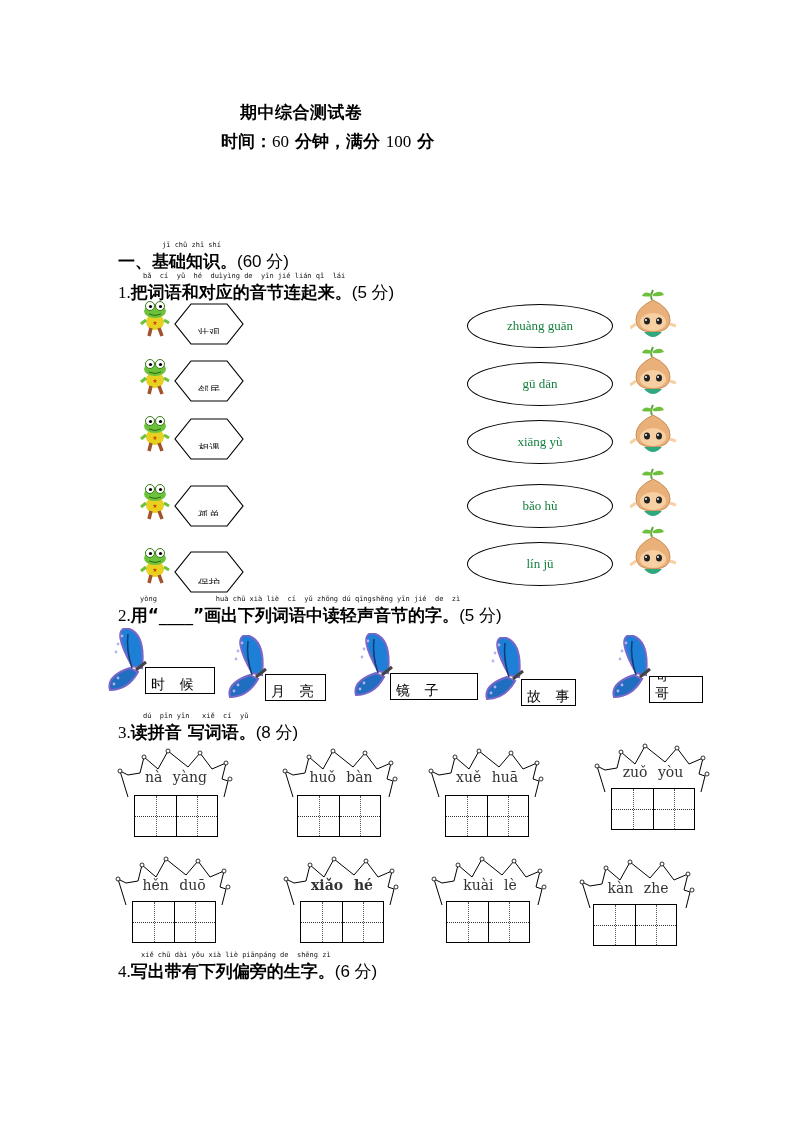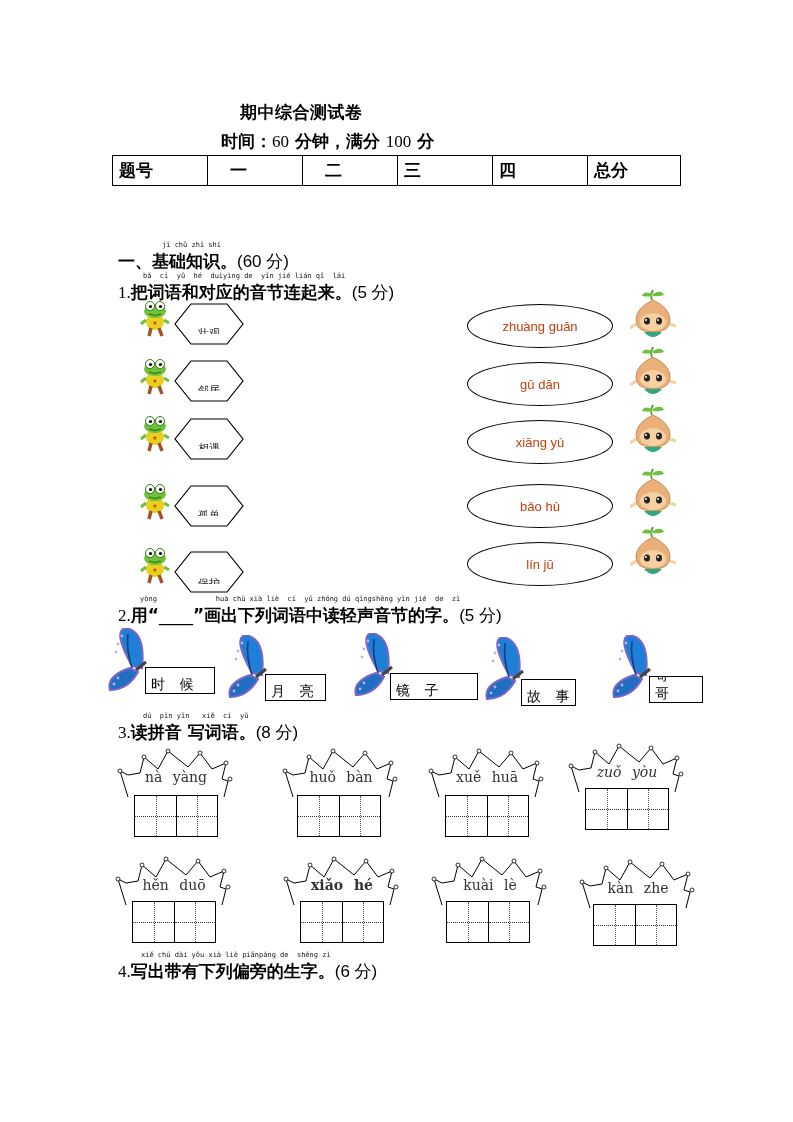--- a/index.html
+++ b/index.html
@@ -19,21 +19,21 @@
   table.score td.c5 { padding-left: 6px; }
 
   .heading { font-size: 17px; font-weight: bold; white-space: nowrap; }
   .heading .paren { font-weight: normal; font-family: "Liberation Sans", sans-serif; }
   .heading .num { font-family: "Liberation Serif", serif; font-weight: normal; }
   .ruby { font-family: "DejaVu Sans Mono", monospace; font-size: 7px; font-weight: normal; white-space: pre; color: #111; }
 
   .frog { width: 30px; height: 40px; }
   .hex { width: 70px; height: 42px; }
   .hex-text { font-size: 11px; height: 7px; overflow: hidden; line-height: 13px; color: #222; text-align: center; width: 70px; }
-  .oval { width: 146px; height: 44px; border: 1.4px solid #000; border-radius: 50%; font-family: Liberation Sans, sans-serif; font-size: 13px; display: flex; align-items: center; justify-content: center; color: #c2410c; }
+  .oval { width: 146px; height: 44px; border: 1.4px solid #000; border-radius: 50%; font-family: Liberation Serif, serif; font-size: 13px; display: flex; align-items: center; justify-content: center; color: #15803d; }
   .onion { width: 46px; height: 56px; }
 
   .bfly { width: 44px; height: 66px; }
   .wordbox { border: 1.4px solid #000; height: 27px; font-size: 14px; letter-spacing: 5px; padding-left: 5px; display: flex; align-items: flex-end; line-height: 18px; overflow: hidden; background: #fff; }
 
   .crown { width: 120px; height: 95px; }
   .crown-py { font-family: "DejaVu Serif", serif; font-size: 14px; color: #333; width: 100%; text-align: center; word-spacing: 6px; }
   .grid { width: 84px; height: 42px; border: 1.2px solid #000; display: flex; }
   .grid .cell { width: 50%; height: 100%; position: relative; }
   .grid .cell + .cell { border-left: 1.2px solid #000; }
@@ -43,28 +43,20 @@
 </head>
 <body>
 
 <div class="abs title">期中综合测试卷</div>
 <div class="abs subtitle">
   <span>时间：</span><span class="num">60</span><span> 分钟，满分 </span><span class="num">100</span><span> 分</span>
 </div>
 
 <table class="score">
   <tbody>
-      <tr>
-    <td class="c0">题号</td>
-    <td class="c">一</td>
-    <td class="c">二</td>
-    <td class="c" style="padding-left:6px">三</td>
-    <td class="c" style="padding-left:6px">四</td>
-    <td class="c5">总分</td>
-  </tr>
 </tbody>
   </table>
 
 <div class="abs ruby" style="left:162px; top:241px;">jī chǔ zhī shí</div>
 <div class="abs heading" style="left:118px; top:250px;">
   <span>一、基础知识。</span><span class="paren">(60 分)</span>
 </div>
 
 <div class="abs ruby" style="left:143px; top:272px;">bǎ  cí  yǔ  hé  duìyìng de  yīn jié lián qǐ  lái</div>
 <div class="abs heading" style="left:118px; top:281px;">
@@ -255,21 +247,21 @@
 <div class="abs crown" style="left:427px; top:745px;">
   <svg class="abs" width="120" height="56" viewBox="0 0 120 56" style="left:0;top:0">
       <use href="#crown"></use>
     </svg>
   <div class="abs crown-py" style="left:0; top:24px;">xuě  huā</div>
   <div class="abs grid" style="left:18px; top:50px;">
       <div class="cell"></div>
       <div class="cell"></div>
     </div>
 </div>
-<div class="abs crown" style="left:567px; top:740px;font-style:italic;">
+<div class="abs crown" style="left:593px; top:740px;">
   <svg class="abs" width="120" height="56" viewBox="0 0 120 56" style="left:0;top:0">
       <use href="#crown"></use>
     </svg>
   <div class="abs crown-py" style="left:0; top:24px;">zuǒ yòu</div>
   <div class="abs grid" style="left:18px; top:48px;">
       <div class="cell"></div>
       <div class="cell"></div>
     </div>
 </div>
 

